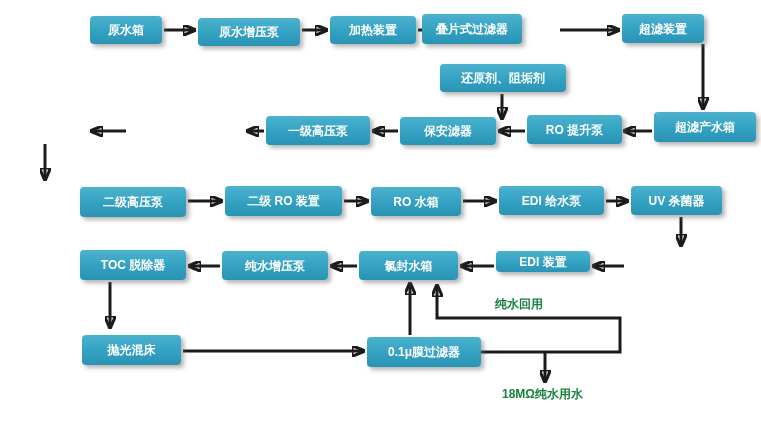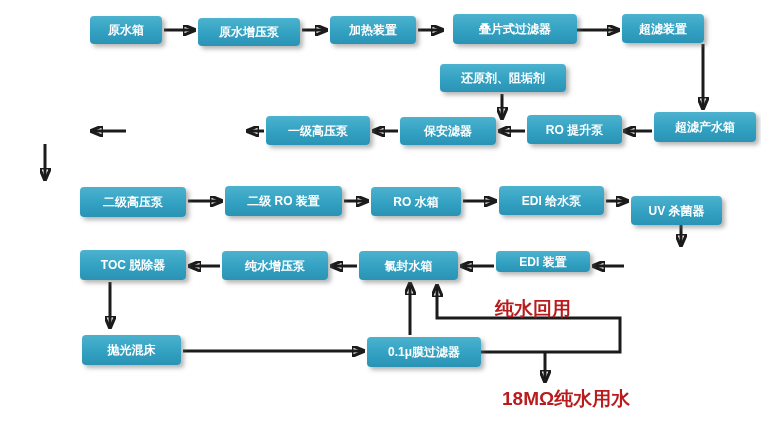--- a/index.html
+++ b/index.html
@@ -20,23 +20,23 @@
     color: #ffffff;
     font-weight: bold;
     font-size: 12px;
     border-radius: 4px;
     box-shadow: 3px 3px 4px rgba(110,110,110,0.5);
     white-space: nowrap;
     line-height: 1;
   }
   .flow-label {
     position: absolute;
-    color: #b91c1c;
+    color: #15803d;
     font-weight: bold;
-    font-size: 19px;
+    font-size: 12px;
     white-space: nowrap;
   }
   #arrow-layer {
     position: absolute;
     left: 0; top: 0;
     pointer-events: none;
   }
   #arrow-layer line, #arrow-layer path {
     stroke: #1b1b1b;
     stroke-width: 3;
@@ -84,35 +84,35 @@
 
     <line x1="183" y1="351" x2="363" y2="351" marker-end="url(#ah)"></line>
     <line x1="410" y1="335" x2="410" y2="284" marker-end="url(#ah)"></line>
     <path d="M481,352 L620,352 L620,318 L437,318 L437,286" marker-end="url(#ah)"></path>
     <line x1="545" y1="352" x2="545" y2="381" marker-end="url(#ah)"></line>
   </svg>
 
   <div class="node" style="left:90px;top:16px;width:72px;height:28px">原水箱</div>
   <div class="node" style="left:198px;top:18px;width:102px;height:28px">原水增压泵</div>
   <div class="node" style="left:330px;top:16px;width:86px;height:28px">加热装置</div>
-  <div class="node" style="left:453px;top:14px;width:124px;height:30px">叠片式过滤器</div>
+  <div class="node" style="left:422px;top:14px;width:100px;height:30px">叠片式过滤器</div>
   <div class="node" style="left:622px;top:14px;width:82px;height:29px">超滤装置</div>
 
   <div class="node" style="left:440px;top:64px;width:126px;height:28px">还原剂、阻垢剂</div>
 
   <div class="node" style="left:266px;top:116px;width:104px;height:29px">一级高压泵</div>
   <div class="node" style="left:400px;top:117px;width:96px;height:28px">保安滤器</div>
   <div class="node" style="left:527px;top:115px;width:95px;height:29px">RO 提升泵</div>
   <div class="node" style="left:654px;top:112px;width:102px;height:30px">超滤产水箱</div>
 
   <div class="node" style="left:80px;top:187px;width:106px;height:30px">二级高压泵</div>
   <div class="node" style="left:225px;top:186px;width:117px;height:30px">二级 RO 装置</div>
   <div class="node" style="left:371px;top:187px;width:90px;height:29px">RO 水箱</div>
   <div class="node" style="left:499px;top:186px;width:105px;height:29px">EDI 给水泵</div>
-  <div class="node" style="left:631px;top:196px;width:91px;height:29px">UV 杀菌器</div>
+  <div class="node" style="left:631px;top:186px;width:91px;height:29px">UV 杀菌器</div>
 
   <div class="node" style="left:80px;top:250px;width:106px;height:30px">TOC 脱除器</div>
   <div class="node" style="left:222px;top:251px;width:106px;height:29px">纯水增压泵</div>
   <div class="node" style="left:359px;top:251px;width:99px;height:29px">氯封水箱</div>
   <div class="node" style="left:496px;top:251px;width:94px;height:21px">EDI 装置</div>
 
   <div class="node" style="left:82px;top:335px;width:99px;height:30px">抛光混床</div>
   <div class="node" style="left:367px;top:337px;width:114px;height:30px">0.1μ膜过滤器</div>
 
   <div class="flow-label" style="left:495px;top:296px">纯水回用</div>

